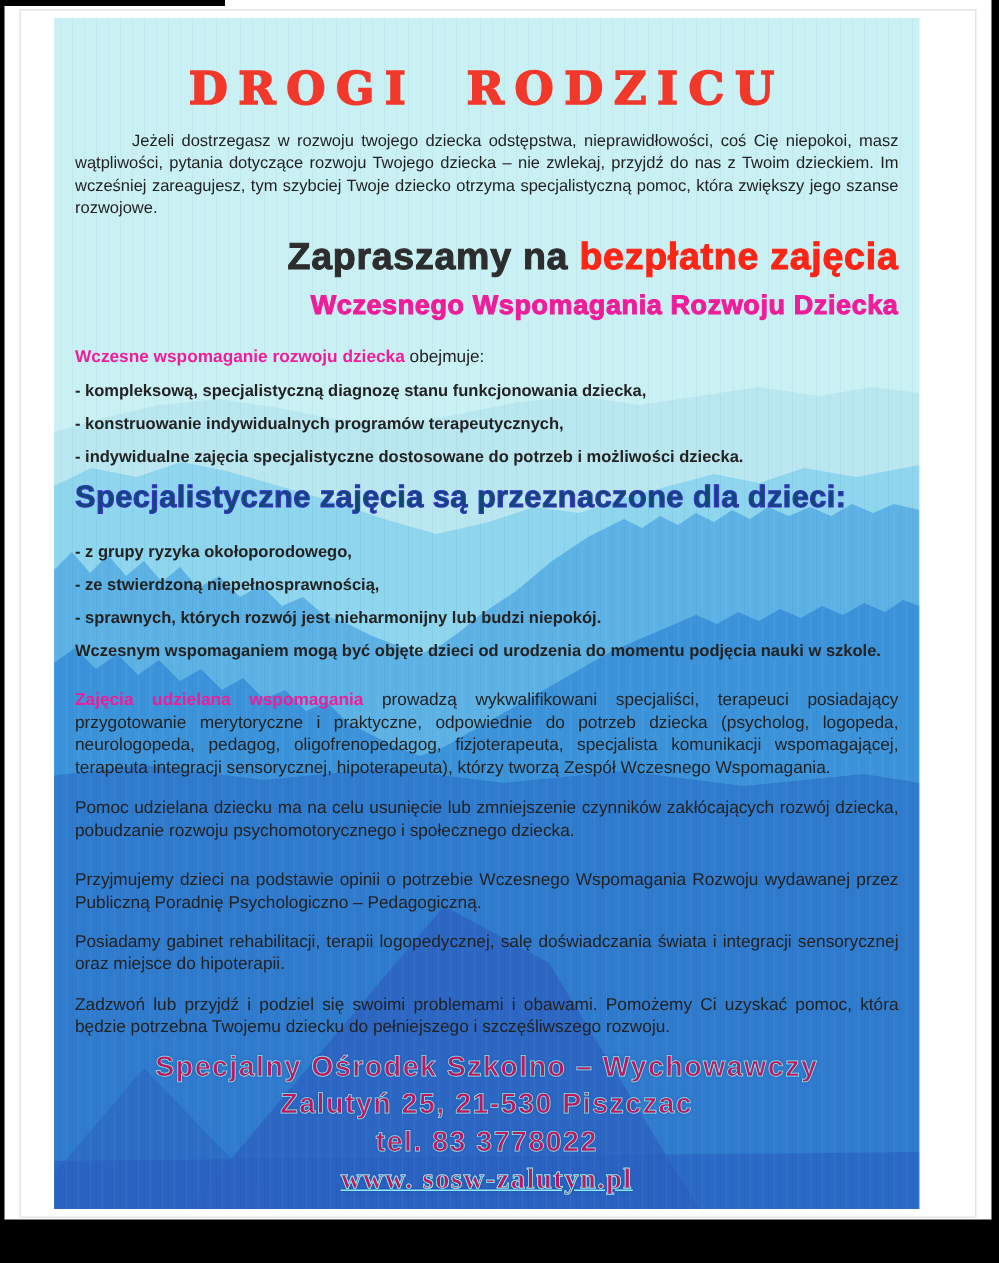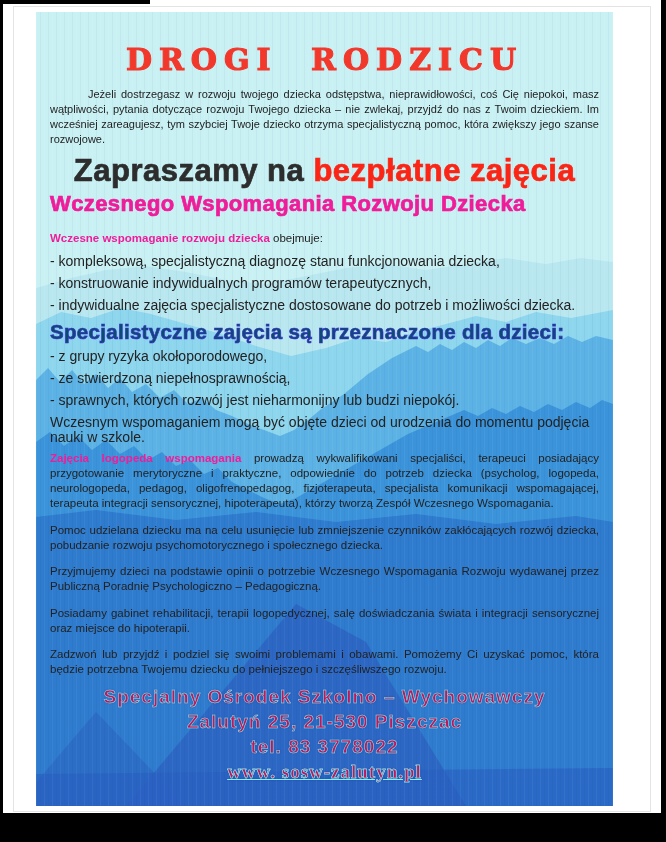--- a/index.html
+++ b/index.html
@@ -21,33 +21,33 @@
   .poster::after{content:"";position:absolute;inset:0;z-index:1;pointer-events:none;
      background:repeating-linear-gradient(90deg,rgba(255,255,255,.05) 0 1px,
        rgba(255,255,255,0) 1px 4px,rgba(0,25,90,.04) 4px 5px,rgba(0,0,0,0) 5px 8px);}
   .content{position:absolute;inset:0;z-index:2;padding:20px 14px 0 14px;box-sizing:border-box;}
 
   .title{margin:13px 0 0 0;text-align:center;font-family:"DejaVu Serif",serif;
          font-weight:900;font-size:30px;line-height:30px;color:#f2372b;
          letter-spacing:7px;word-spacing:16px;-webkit-text-stroke:1.1px #f2372b;}
   .intro{margin:12px 0 0 0;font-size:11px;line-height:15px;color:#222;
          text-align:justify;text-indent:38px;}
-  .h-invite{margin:11px 0 0 0;text-align:center;font-size:31px;line-height:26px;
+  .h-invite{margin:11px 0 0 0;text-align:right;font-size:25px;line-height:26px;
          font-weight:900;color:#2d2d2d;letter-spacing:.5px;-webkit-text-stroke:.7px currentColor;}
   .h-invite .red{color:#fb2516;-webkit-text-stroke:.7px #fb2516;}
-  .h-program{margin:7px 0 0 0;text-align:left;font-size:22px;line-height:25px;
+  .h-program{margin:7px 0 0 0;text-align:right;font-size:18px;line-height:25px;
          font-weight:900;color:#ef1d9a;letter-spacing:.4px;-webkit-text-stroke:.7px #ef1d9a;}
   .para{font-size:11.5px;line-height:15px;color:#222;text-align:justify;}
   .lead{color:#ef1d9a;font-weight:bold;}
   .mt14{margin:15px 0 0 0;}
-  .bullet{margin:8px 0 0 0;font-size:14px;line-height:15px;color:#222;}
+  .bullet{margin:8px 0 0 0;font-size:11px;line-height:15px;color:#222;font-weight:bold;}
   .b-sp{margin-top:7px;}
   .h-blue{margin:7px 0 0 0;font-size:20.5px;line-height:23px;font-weight:900;
          color:#0c4a6e;letter-spacing:.3px;-webkit-text-stroke:.7px #3a30cf;}
-  .gap11{margin-top:6px;}
+  .gap11{margin-top:18px;}
   .gap9{margin-top:9px;}
   .footer{margin-top:9px;text-align:center;}
   .footer-line{font-size:19px;line-height:16px;font-weight:900;color:#be185d;
          letter-spacing:1px;margin-bottom:9px;-webkit-text-stroke:.5px #8beef5;
          text-shadow:0 0 2px rgba(10,40,110,.45);}
   .footer-link{text-decoration:underline;cursor:pointer;font-family:Liberation Serif, serif;}
 </style>
 </head>
 <body>
 
@@ -89,21 +89,21 @@
       <p class="bullet b-sp">- indywidualne zajęcia specjalistyczne dostosowane do potrzeb i możliwości dziecka.</p>
 
       <h3 class="h-blue">Specjalistyczne zajęcia są przeznaczone dla dzieci:</h3>
 
       <p class="bullet gap11">- z grupy ryzyka okołoporodowego,</p>
       <p class="bullet b-sp">- ze stwierdzoną niepełnosprawnością,</p>
       <p class="bullet b-sp">- sprawnych, których rozwój jest nieharmonijny lub budzi niepokój.</p>
       <p class="bullet b-sp">Wczesnym wspomaganiem mogą być objęte dzieci od urodzenia do momentu podjęcia nauki w szkole.</p>
 
       <p class="para gap11">
-        <span class="lead">Zajęcia logopeda wspomagania</span>
+        <span class="lead">Zajęcia udzielana wspomagania</span>
         <span>prowadzą wykwalifikowani specjaliści, terapeuci posiadający przygotowanie merytoryczne i praktyczne, odpowiednie do potrzeb dziecka (psycholog, logopeda, neurologopeda, pedagog, oligofrenopedagog, fizjoterapeuta, specjalista komunikacji wspomagającej, terapeuta integracji sensorycznej, hipoterapeuta), którzy tworzą Zespół Wczesnego Wspomagania.</span>
       </p>
 
       <p class="para gap9">Pomoc udzielana dziecku ma na celu usunięcie lub zmniejszenie czynników zakłócających rozwój dziecka, pobudzanie rozwoju psychomotorycznego i społecznego dziecka.</p>
       <p class="para gap11">Przyjmujemy dzieci na podstawie opinii o potrzebie Wczesnego Wspomagania Rozwoju wydawanej przez Publiczną Poradnię Psychologiczno – Pedagogiczną.</p>
       <p class="para gap9">Posiadamy gabinet rehabilitacji, terapii logopedycznej, salę doświadczania świata i integracji sensorycznej oraz miejsce do hipoterapii.</p>
       <p class="para gap9">Zadzwoń lub przyjdź i podziel się swoimi problemami i obawami. Pomożemy Ci uzyskać pomoc, która będzie potrzebna Twojemu dziecku do pełniejszego i szczęśliwszego rozwoju.</p>
 
       <div class="footer">
         <div class="footer-line">Specjalny Ośrodek Szkolno – Wychowawczy</div>

